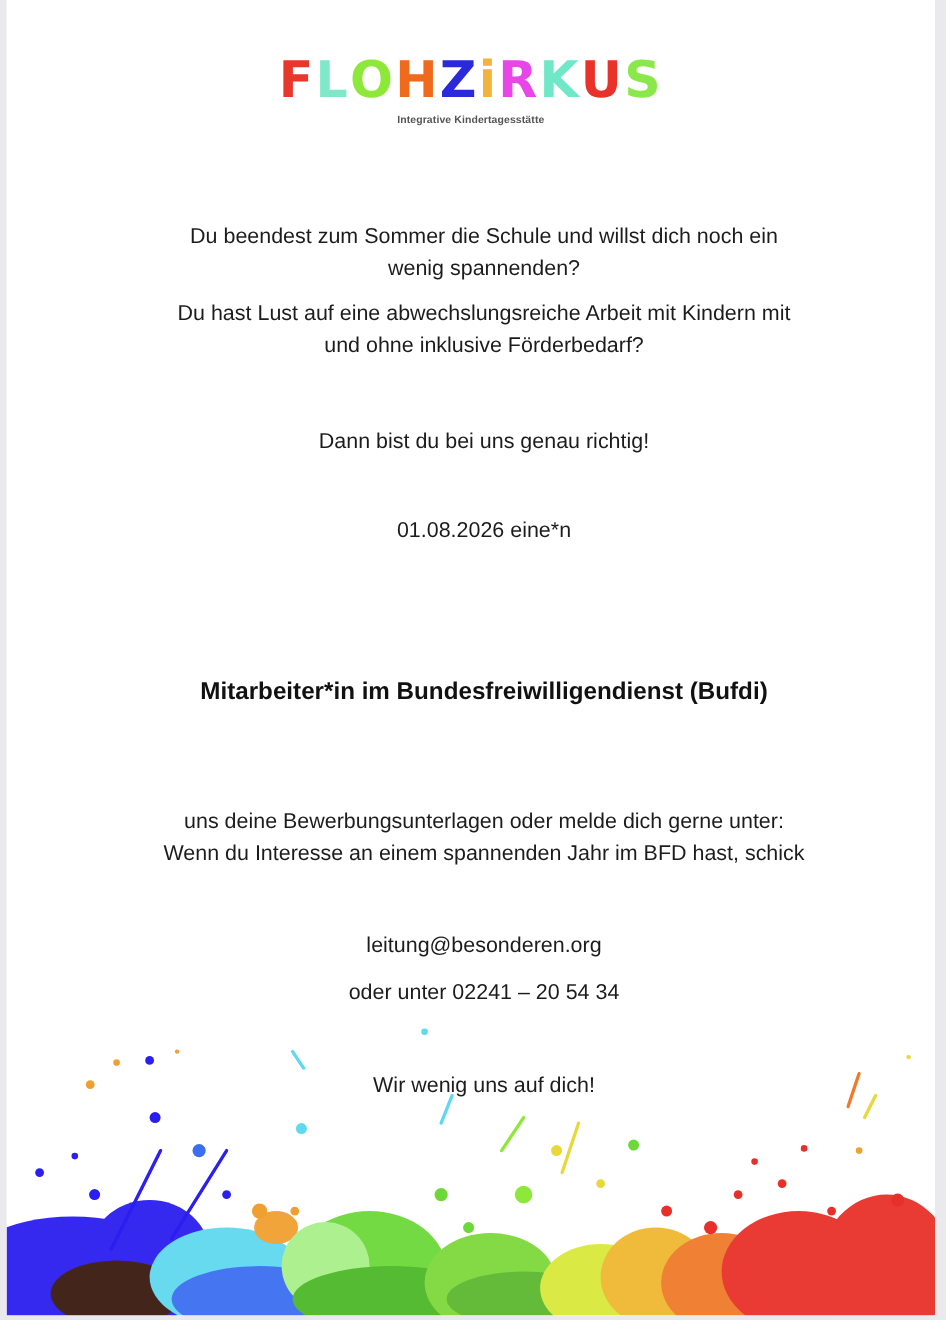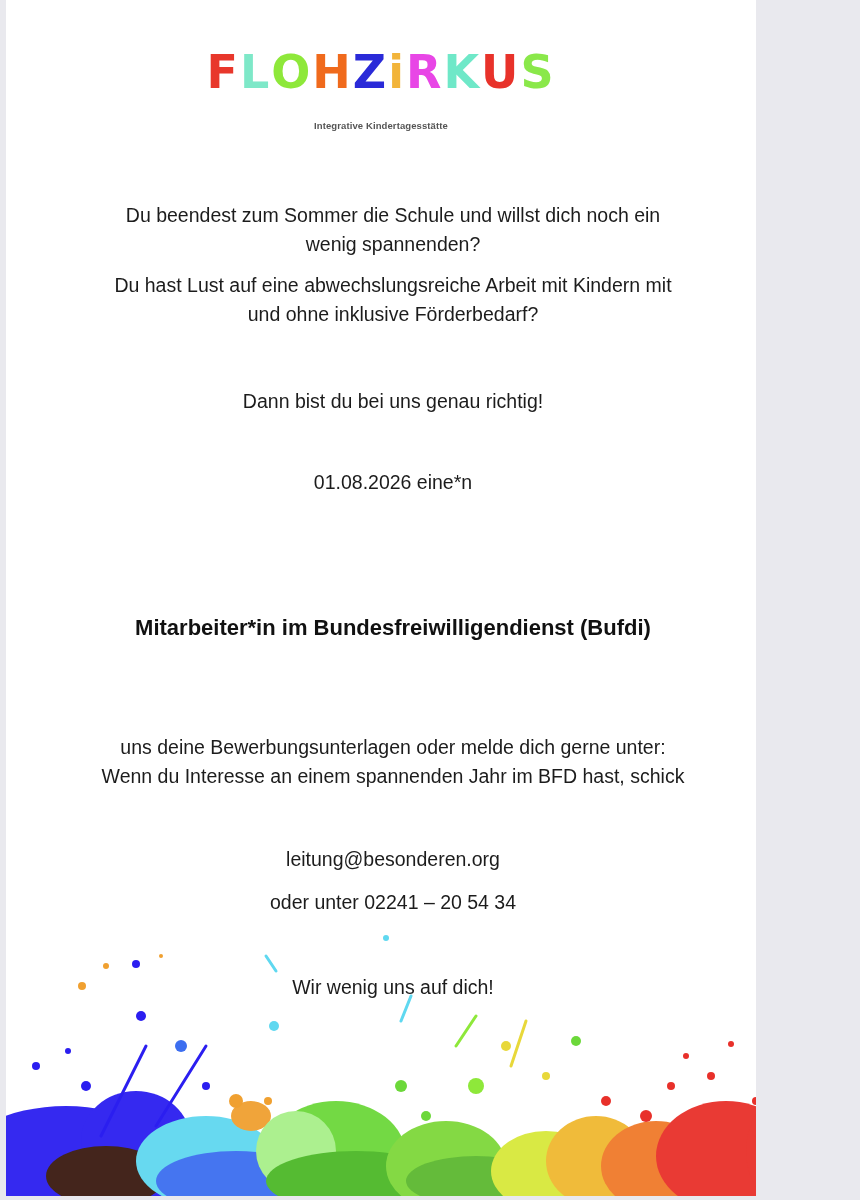--- a/index.html
+++ b/index.html
@@ -1,37 +1,37 @@
 <!DOCTYPE html>
 <html><head>
   <meta charset="utf-8">
   <style>
     * { margin: 0; padding: 0; box-sizing: border-box; }
     html, body { width: 860px; height: 1200px; background: #e9e9ee; overflow: hidden; }
     body { position: relative; font-family: "Liberation Sans", "DejaVu Sans", sans-serif; color: #1a1a1a; }
     .page {
-      position: absolute; left: 6px; top: 0; width: 750px; height: 1196px;
+      position: absolute; left: 6px; top: 0; width: 844px; height: 1196px;
       background: #ffffff; overflow: hidden;
     }
     .logo {
       position: absolute; top: 46px; left: 0; width: 100%;
       text-align: center;
     }
     .logo-word {
       display: inline-block;
       font-family: "DejaVu Sans", sans-serif;
       font-weight: bold;
       font-size: 46px;
       letter-spacing: 2px;
       line-height: 52px;
       transform: scaleX(1.0);
     }
     .logo-word span { display: inline-block; filter: blur(0.3px); }
     .logo-sub {
-      margin-top: 22px;
+      margin-top: 6px;
       font-size: 9.5px;
       font-weight: bold;
       color: #555;
       letter-spacing: 0.1px;
     }
     .block {
       position: absolute; left: 12px; width: 100%;
       text-align: center; font-size: 19.5px; line-height: 29px; color: #1c1c1c;
     }
     .block p { margin: 0; }

